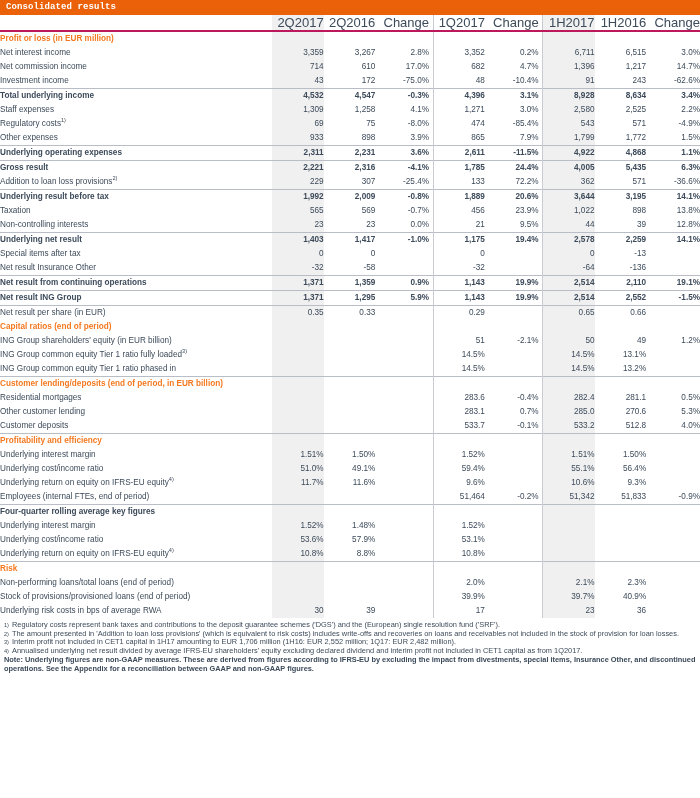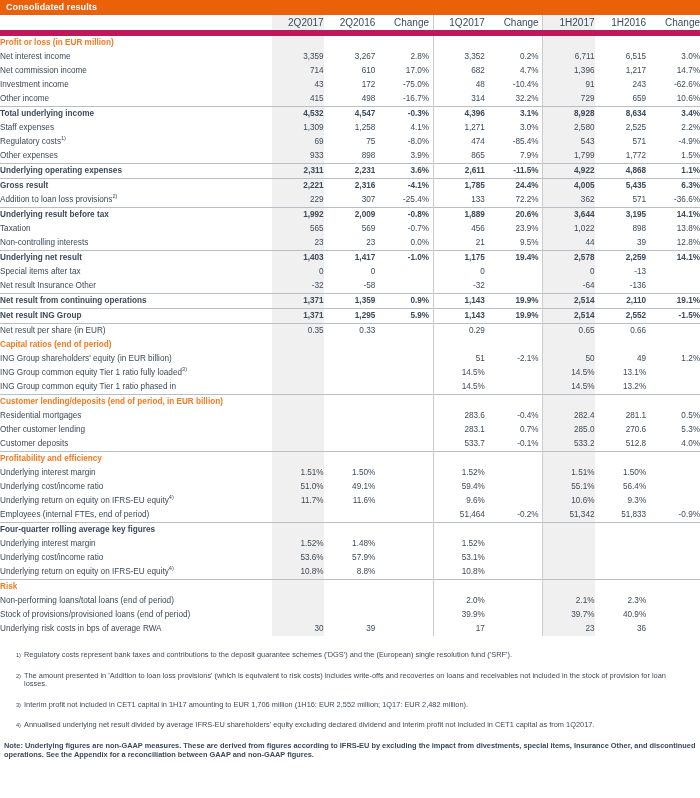--- a/index.html
+++ b/index.html
@@ -11,20 +11,21 @@
   }
   .sheet{position:relative;width:700px;height:798px;}
 
   
   .titlebar{
     background:#eb6109;
     height:15px;
     display:flex;align-items:center;
     padding:0 0 0 6px;
     box-sizing:border-box;
+    font-family:Liberation Mono, monospace;
   }
   .titlebar .t{
     color:#ffffff;font-weight:bold;font-size:9px;letter-spacing:.1px;line-height:1;
   }
 
   
   table.fin{
     border-collapse:collapse;
     width:700px;
     table-layout:fixed;
@@ -64,22 +65,22 @@
   td.gap{background:#ffffff;}
 
   
   td.shade{background:#f0f0f0;}
 
   
   td.bl{border-left:1px solid #c8ccd2;}
 
   
   tr.hdr td{
-    border-bottom:6px solid #be185d;
-    font-size:10px;
+    border-bottom:2px solid #be185d;
+    font-size:13px;
     height:15px;line-height:15px;
     color:#3c4a5a;
   }
   tr.sect td{
     color:#f47920;
     font-weight:bold;
     height:14px;line-height:14px;
   }
   tr.sect-dark td{
     color:#3c4a5a;
@@ -101,21 +102,21 @@
   
   .notes{
     padding:3px 4px 0 4px;
     font-size:7.4px;
     line-height:8.6px;
     color:#3c4a5a;
   }
   .note{
     display:flex;
     align-items:flex-start;
-    margin:12px;
+    margin:0;
     justify-content:space-between;
   }
   .note .mark{
     width:8px;flex:0 0 8px;
     font-size:5.6px;
     line-height:8.6px;
     text-align:left;
   }
   .note .txt{flex:1 1 auto;}
   .noteplain{margin-top:1px;font-weight:bold;}
@@ -202,33 +203,20 @@
           <td class="num">172</td>
           <td class="num">-75.0%</td>
           <td class="gap"></td>
           <td class="num bl">48</td>
           <td class="num">-10.4%</td>
           <td class="gap"></td>
           <td class="num shade bl">91</td>
           <td class="num">243</td>
           <td class="num">-62.6%</td>
         </tr>
-        <tr class="">
-          <td class="label">Other income</td>
-          <td class="num shade">415</td>
-          <td class="num">498</td>
-          <td class="num">-16.7%</td>
-          <td class="gap"></td>
-          <td class="num bl">314</td>
-          <td class="num">32.2%</td>
-          <td class="gap"></td>
-          <td class="num shade bl">729</td>
-          <td class="num">659</td>
-          <td class="num">10.6%</td>
-        </tr>
         <tr class="total">
           <td class="label">Total underlying income</td>
           <td class="num shade">4,532</td>
           <td class="num">4,547</td>
           <td class="num">-0.3%</td>
           <td class="gap"></td>
           <td class="num bl">4,396</td>
           <td class="num">3.1%</td>
           <td class="gap"></td>
           <td class="num shade bl">8,928</td>

